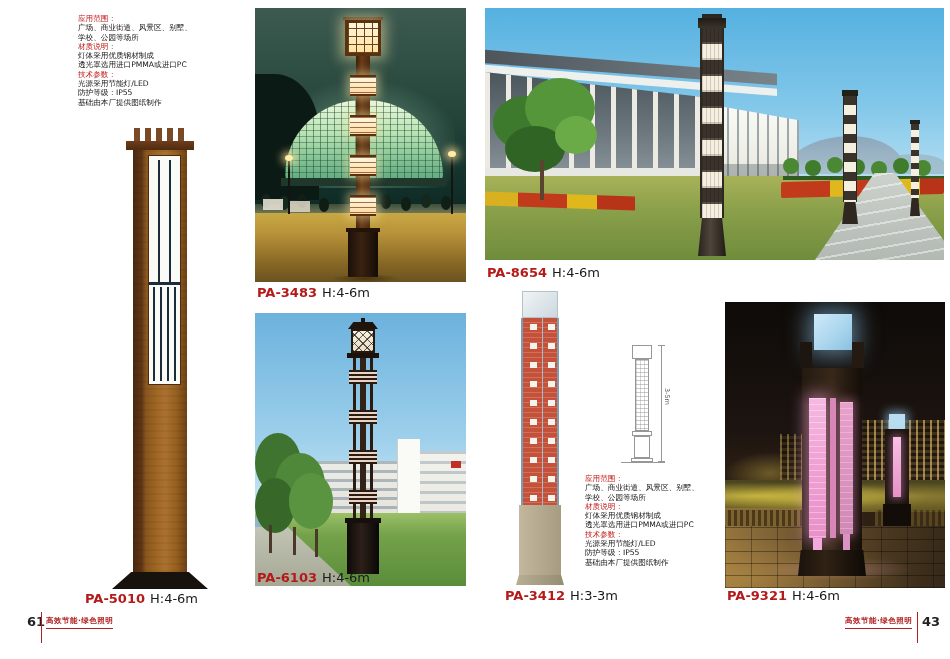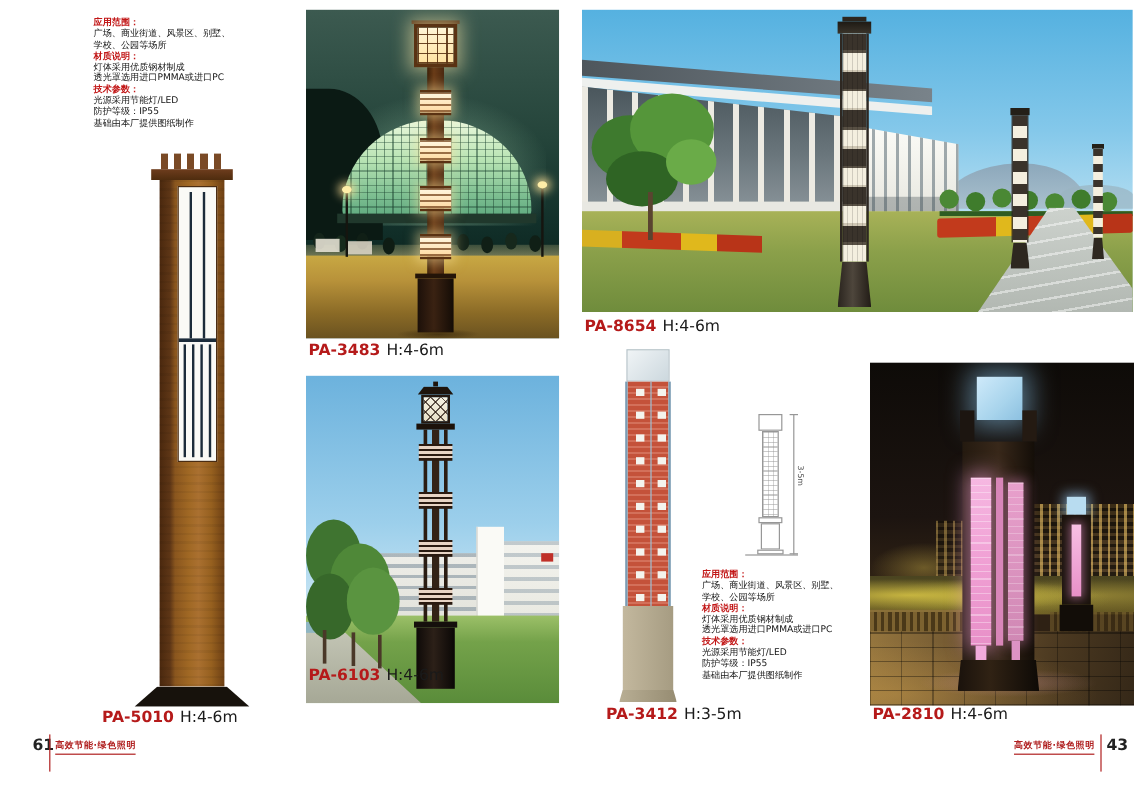--- a/index.html
+++ b/index.html
@@ -8,21 +8,21 @@
   .abs{position:absolute}
   .photo{position:absolute;overflow:hidden}
 
   
   .plabel{position:absolute;white-space:nowrap;font-size:13px;line-height:13px}
   .plabel .code{color:#b51a1a;font-weight:bold}
   .plabel .hval{color:#1a1a1a;font-weight:normal;margin-left:5px}
 
   
   .info{position:absolute;width:162px;font-size:7.6px;line-height:9.3px;color:#141414}
-  .info .hd{color:#c21717;font-weight:bold}
+  .info .hd{color:#c21717;font-weight:normal}
 
   
   .pagenum{position:absolute;font-size:13px;font-weight:600;color:#222}
   .slogan{position:absolute;font-size:7.5px;font-weight:bold;color:#b02020;
           border-bottom:1px solid #b02020;padding-bottom:2px;letter-spacing:.5px;white-space:nowrap}
   .vline{position:absolute;width:1px;background:#b02020}
 
   
   .slamp{position:absolute;width:2px;background:#15150f}
   .slamp:before{content:"";position:absolute;top:-5px;left:-3px;width:8px;height:6px;border-radius:50%;
@@ -128,21 +128,21 @@
       <div class="abs" style="left:23px;top:36px;width:3px;height:160px;background:#2a1c12"></div>
       <div class="abs" style="left:13px;top:36px;width:6px;height:160px;background:#332216"></div>
       <div class="p6103slat" style="top:48px"></div>
       <div class="p6103slat" style="top:88px"></div>
       <div class="p6103slat" style="top:128px"></div>
       <div class="p6103slat" style="top:168px"></div>
       <div class="abs" style="left:-2px;top:196px;width:36px;height:5px;background:#15100c"></div>
       <div class="abs" style="left:0;top:201px;width:32px;height:51px;background:linear-gradient(90deg,#0e0a08,#2c2018 45%,#0a0706)"></div>
     </div>
   </div>
-  <div class="plabel" style="left:257px;top:557px">
+  <div class="plabel" style="left:257px;top:571px">
     <span class="code">PA-6103</span><span class="hval">H:4-6m</span>
   </div>
 
   <div class="photo" style="left:485px;top:8px;width:459px;height:252px">
     <div class="abs" style="left:0;top:0;right:0;bottom:0;background:linear-gradient(180deg,#55b1e0 0%,#84c8ea 40%,#b9e0f2 70%,#d8eef8 100%)"></div>
     <div class="abs" style="left:300px;top:128px;width:120px;height:38px;background:linear-gradient(180deg,#8aa0b2,#a8bcc8);border-radius:55% 45% 0 0/100% 90% 0 0;opacity:.85"></div>
     <div class="abs" style="left:398px;top:146px;width:62px;height:20px;background:#9ab4c0;border-radius:50% 50% 0 0;opacity:.7"></div>
     <div class="abs" style="left:0;top:36px;width:292px;height:48px;clip-path:polygon(0 12%,100% 62%,100% 86%,0 40%);background:linear-gradient(90deg,#4e565c,#79838a)"></div>
     <div class="abs" style="left:0;top:36px;width:292px;height:52px;clip-path:polygon(0 40%,100% 86%,100% 100%,0 55%);background:#eef0ee"></div>
     <div class="abs" style="left:0;top:64px;width:235px;height:104px;clip-path:polygon(0 0,100% 26%,100% 100%,0 100%);background-image:repeating-linear-gradient(90deg,#eceae2 0 5px,rgba(0,0,0,0) 5px 21px),linear-gradient(180deg,#4a565c 0%,#6a767c 55%,#8a949a 100%)"></div>
@@ -187,21 +187,21 @@
   <div class="abs" style="left:505px;top:290px;width:70px;height:296px">
     <div class="abs" style="left:17px;top:1px;width:36px;height:27px;background:linear-gradient(135deg,#f0f4f6,#ccd8de);border:1px solid #b5c2c8;box-sizing:border-box"></div>
     <div class="abs" style="left:16px;top:28px;width:38px;height:187px;box-sizing:border-box;border-left:2px solid #7a9cb4;border-right:2px solid #7a9cb4;background:repeating-linear-gradient(180deg,#c4523a 0 4px,#d3705a 4px 5px)">
       <div class="abs" style="left:19px;top:0;width:1px;height:187px;background:#9ec0d4"></div>
       <div class="abs" style="left:7px;top:6px;width:7px;height:6px;background:#f4f4ee;box-shadow:18px 0 0 #f4f4ee,0 19px 0 #f4f4ee,18px 19px 0 #f4f4ee,0 38px 0 #f4f4ee,18px 38px 0 #f4f4ee,0 57px 0 #f4f4ee,18px 57px 0 #f4f4ee,0 76px 0 #f4f4ee,18px 76px 0 #f4f4ee,0 95px 0 #f4f4ee,18px 95px 0 #f4f4ee,0 114px 0 #f4f4ee,18px 114px 0 #f4f4ee,0 133px 0 #f4f4ee,18px 133px 0 #f4f4ee,0 152px 0 #f4f4ee,18px 152px 0 #f4f4ee,0 171px 0 #f4f4ee,18px 171px 0 #f4f4ee"></div>
     </div>
     <div class="abs" style="left:14px;top:215px;width:42px;height:70px;background:linear-gradient(90deg,#c3b89e,#a69c82)"></div>
     <div class="abs" style="left:11px;top:285px;width:48px;height:10px;background:linear-gradient(90deg,#b8ae94,#968c72);clip-path:polygon(6% 0,94% 0,100% 100%,0 100%)"></div>
   </div>
   <div class="plabel" style="left:505px;top:589px">
-    <span class="code">PA-3412</span><span class="hval">H:3-5m</span>
+    <span class="code">PA-3412</span><span class="hval">H:3-3m</span>
   </div>
 
   <div class="abs" style="left:615px;top:342px;width:62px;height:124px">
     <div class="dstroke" style="left:17px;top:3px;width:20px;height:14px"></div>
     <div class="dstroke" style="left:20px;top:17px;width:14px;height:72px;background-image:repeating-linear-gradient(180deg,rgba(150,150,150,.5) 0 1px,transparent 1px 4px),repeating-linear-gradient(90deg,rgba(150,150,150,.4) 0 1px,transparent 1px 4px)"></div>
     <div class="dstroke" style="left:17px;top:89px;width:20px;height:5px"></div>
     <div class="dstroke" style="left:19px;top:94px;width:16px;height:22px"></div>
     <div class="dstroke" style="left:16px;top:116px;width:22px;height:4px"></div>
     <div class="abs" style="left:6px;top:120px;width:44px;height:1px;background:#979797"></div>
     <div class="abs" style="left:46px;top:3px;width:1px;height:117px;background:#979797"></div>
@@ -248,21 +248,21 @@
       <div class="abs" style="left:2px;top:54px;width:60px;height:182px;background:linear-gradient(90deg,#241a10 0%,#38281a 50%,#140e08 100%)"></div>
       <div class="abs" style="left:9px;top:84px;width:17px;height:140px;background-image:repeating-linear-gradient(180deg,rgba(255,255,255,.35) 0 1px,transparent 1px 6px),linear-gradient(180deg,#f6b8e2,#f0a0d4 50%,#e890c8 100%);box-shadow:0 0 16px 4px rgba(244,160,216,.55)"></div>
       <div class="abs" style="left:13px;top:224px;width:9px;height:22px;background:#f2aadc"></div>
       <div class="abs" style="left:30px;top:84px;width:6px;height:140px;background:#d886b8"></div>
       <div class="abs" style="left:40px;top:88px;width:13px;height:132px;background-image:repeating-linear-gradient(180deg,rgba(255,255,255,.25) 0 1px,transparent 1px 6px),linear-gradient(180deg,#e8a0cc,#d088b4);box-shadow:0 0 10px 3px rgba(230,140,200,.4)"></div>
       <div class="abs" style="left:43px;top:220px;width:7px;height:22px;background:#dc92c4"></div>
       <div class="abs" style="left:-2px;top:236px;width:68px;height:26px;background:linear-gradient(90deg,#1a120c,#302214 40%,#0e0a06);clip-path:polygon(4% 0,96% 0,100% 100%,0 100%)"></div>
     </div>
   </div>
   <div class="plabel" style="left:727px;top:589px">
-    <span class="code">PA-2810</span><span class="hval">H:4-6m</span>
+    <span class="code">PA-9321</span><span class="hval">H:4-6m</span>
   </div>
 
   <div class="pagenum" style="left:27px;top:614px">61</div>
   <div class="vline" style="left:41px;top:612px;height:31px"></div>
   <div class="slogan" style="left:46px;top:616px">高效节能·绿色照明</div>
 
   <div class="slogan" style="left:845px;top:616px">高效节能·绿色照明</div>
   <div class="vline" style="left:917px;top:612px;height:31px"></div>
   <div class="pagenum" style="left:922px;top:614px">43</div>
 

